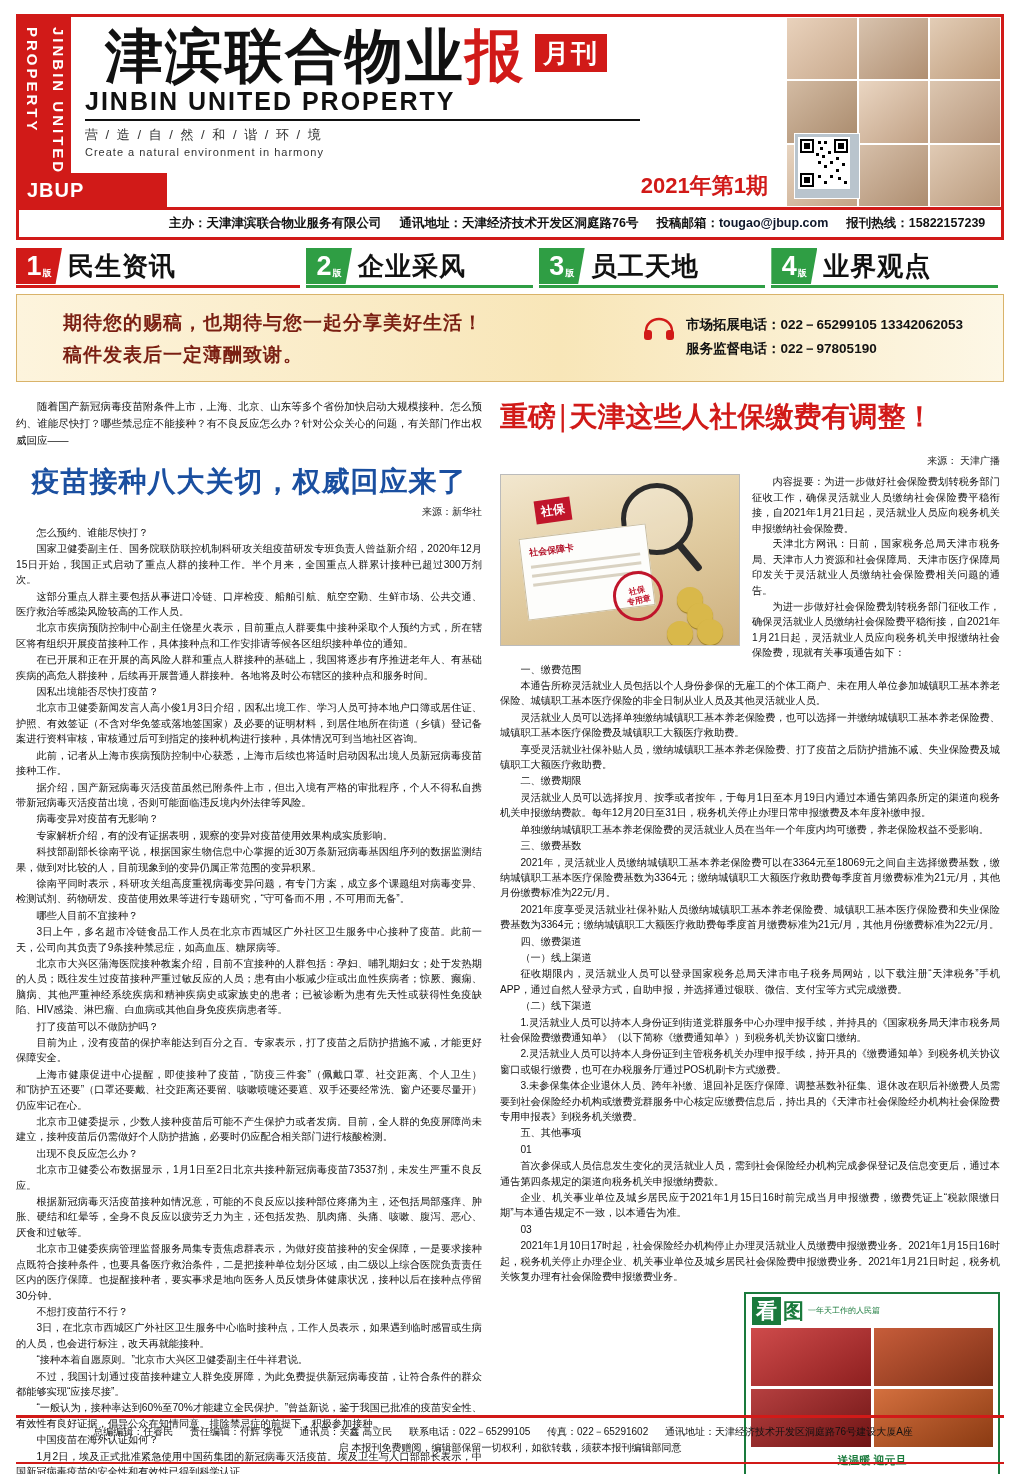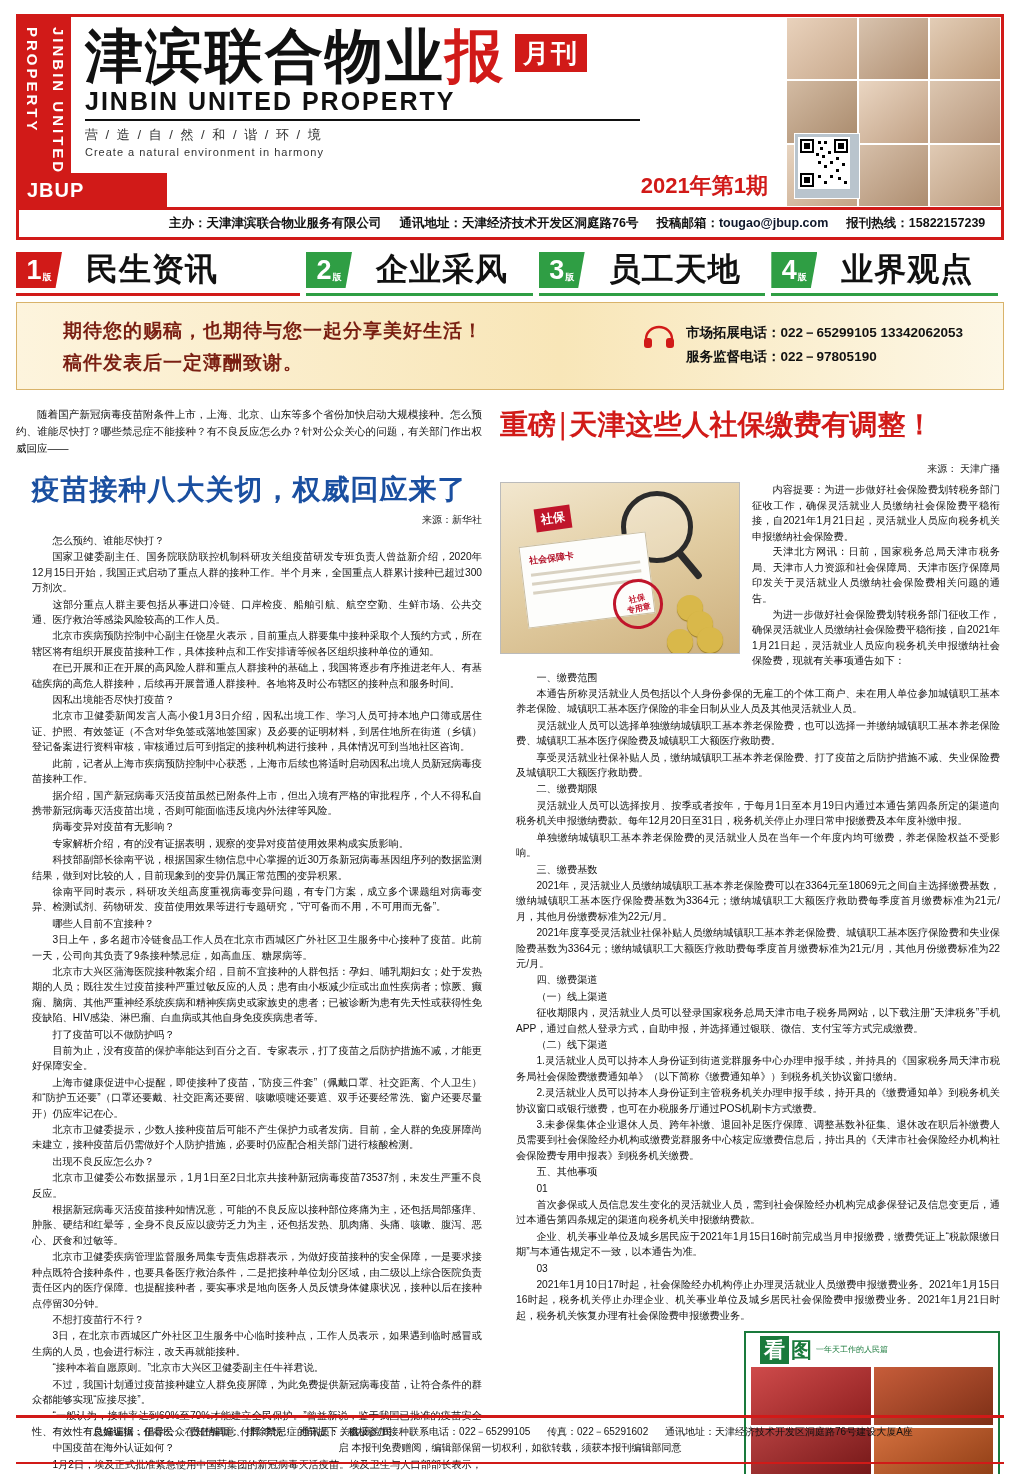--- a/index.html
+++ b/index.html
@@ -28,20 +28,21 @@
   }
   .jbup{
     position:absolute;left:0;bottom:0;width:140px;height:34px;background:#d11a18;color:#fff;
     font-weight:bold;font-size:20px;display:flex;align-items:center;padding-left:8px;letter-spacing:1px;
   }
   .mid{flex:1;position:relative;padding:6px 0 0 14px;}
   .cn-title{
     font-family:"DejaVu Sans", sans-serif;
     font-weight:bold;font-size:58px;letter-spacing:2px;color:#111;line-height:66px;
     white-space:nowrap;
+    margin-left:20px;
   }
   .cn-title .red{color:#d11a18;}
   .badge-yk{
     display:inline-block;background:#d11a18;color:#fff;font-weight:bold;
     font-size:26px;padding:4px 8px;vertical-align:14px;margin-left:10px;line-height:30px;
   }
   .en-title{
     font-weight:bold;font-size:25px;letter-spacing:2px;color:#111;margin-top:-2px;
     border-bottom:2px solid #111;padding-bottom:3px;width:555px;
   }
@@ -84,21 +85,21 @@
   .secitem{display:flex;align-items:center;position:relative;}
   .secnum{
     width:46px;height:36px;background:#d11a18;color:#fff;font-weight:bold;font-size:27px;
     display:flex;align-items:center;justify-content:center;
     clip-path:polygon(0 0,100% 0,86% 100%,0 100%);
   }
   .secnum.g{background:#2f9e44;}
   .secnum .ban{font-size:9px;align-self:flex-end;margin:0 0 4px 1px;}
   .seclabel{
     font-family:"DejaVu Sans", sans-serif;
-    font-size:32px;font-weight:bold;margin-left:24px;letter-spacing:1px;color:#111;
+    font-size:26px;font-weight:bold;margin-left:6px;letter-spacing:1px;color:#111;
   }
   .secitem.s1{width:290px;}
   .secitem.s2,.secitem.s3,.secitem.s4{width:calc((100% - 290px)/3);}
   .secunderline{position:absolute;left:0;right:6px;bottom:-4px;height:3px;background:#d11a18;}
   .secunderline.g{background:#2f9e44;}
 
   
   .cfp{
     margin:10px 16px 0 16px;height:86px;border:1px solid #d9b36a;
     background:linear-gradient(90deg,#fdf4dd 0%,#f8e6b8 55%,#fdf7e6 100%);
@@ -120,21 +121,21 @@
   .col.left{width:466px;}
   .col.right{width:500px;}
   .lead{
     font-size:10.5px;line-height:17px;text-align:justify;color:#111;text-indent:2em;
   }
   .headline1{
     font-family:"DejaVu Sans", sans-serif;
     color:#1a4fa0;font-weight:bold;font-size:28px;text-align:center;margin:14px 0 4px 0;letter-spacing:1px;
   }
   .src{font-size:10px;text-align:right;color:#222;margin-bottom:6px;}
-  .bodytext p{font-size:10.2px;line-height:15.4px;text-align:justify;margin:0 0 1px 16px;text-indent:2em;color:#111;}
+  .bodytext p{font-size:10.2px;line-height:15.4px;text-align:justify;margin:0 0 1px 0;text-indent:2em;color:#111;}
 
   .headline2{
     font-family:"DejaVu Sans", sans-serif;
     color:#d11a18;font-weight:bold;font-size:28px;letter-spacing:0px;margin:0 0 18px 0;
   }
   .headline2 .bar{color:#d11a18;font-weight:normal;padding:0 2px;}
   .photo-news{
     width:238px;height:170px;float:left;margin:0 12px 6px 0;border:1px solid #bbb;
     background:linear-gradient(160deg,#f2e7cf 0%,#e3cfa5 45%,#cdb07e 100%);position:relative;overflow:hidden;
   }
@@ -161,21 +162,21 @@
   .photo-news .badge{
     position:absolute;left:34px;top:24px;background:#c0152b;color:#fff;font-size:12px;font-weight:bold;
     padding:3px 6px;transform:rotate(-8deg);
   }
   .abstract{font-size:10.2px;line-height:15.6px;text-align:justify;text-indent:2em;color:#111;}
 
   .adbox{
     width:252px;height:215px;border:2px solid #1a7a3c;margin:8px 0 0 auto;position:relative;
     background:#fff;overflow:hidden;
   }
-  .adbox .adtop{height:34px;background:#fff;display:flex;align-items:center;padding:0 14px;}
+  .adbox .adtop{height:34px;background:#fff;display:flex;align-items:center;padding:0 6px;}
   .adbox .adtitle{font-family:"DejaVu Sans", sans-serif;font-size:21px;font-weight:bold;color:#1a7a3c;}
   .adbox .adtitle .sq{
     display:inline-block;background:#1a7a3c;color:#fff;padding:0 4px;margin-right:2px;
   }
   .adbox .adsub{font-size:8px;color:#1a7a3c;margin-left:4px;line-height:10px;}
   .adbox .adgrid{display:grid;grid-template-columns:1fr 1fr;gap:3px;padding:0 5px;}
   .adbox .adgrid div{height:58px;background:linear-gradient(150deg,#cf4b4b,#8d1f1f);}
   .adbox .adgrid div.g2{background:linear-gradient(150deg,#c75d3a,#7d2f16);}
   .adbox .adgrid div.g3{background:linear-gradient(150deg,#b64040,#6f1414);}
   .adbox .adgrid div.g4{background:linear-gradient(150deg,#d4703f,#8a3a12);}

